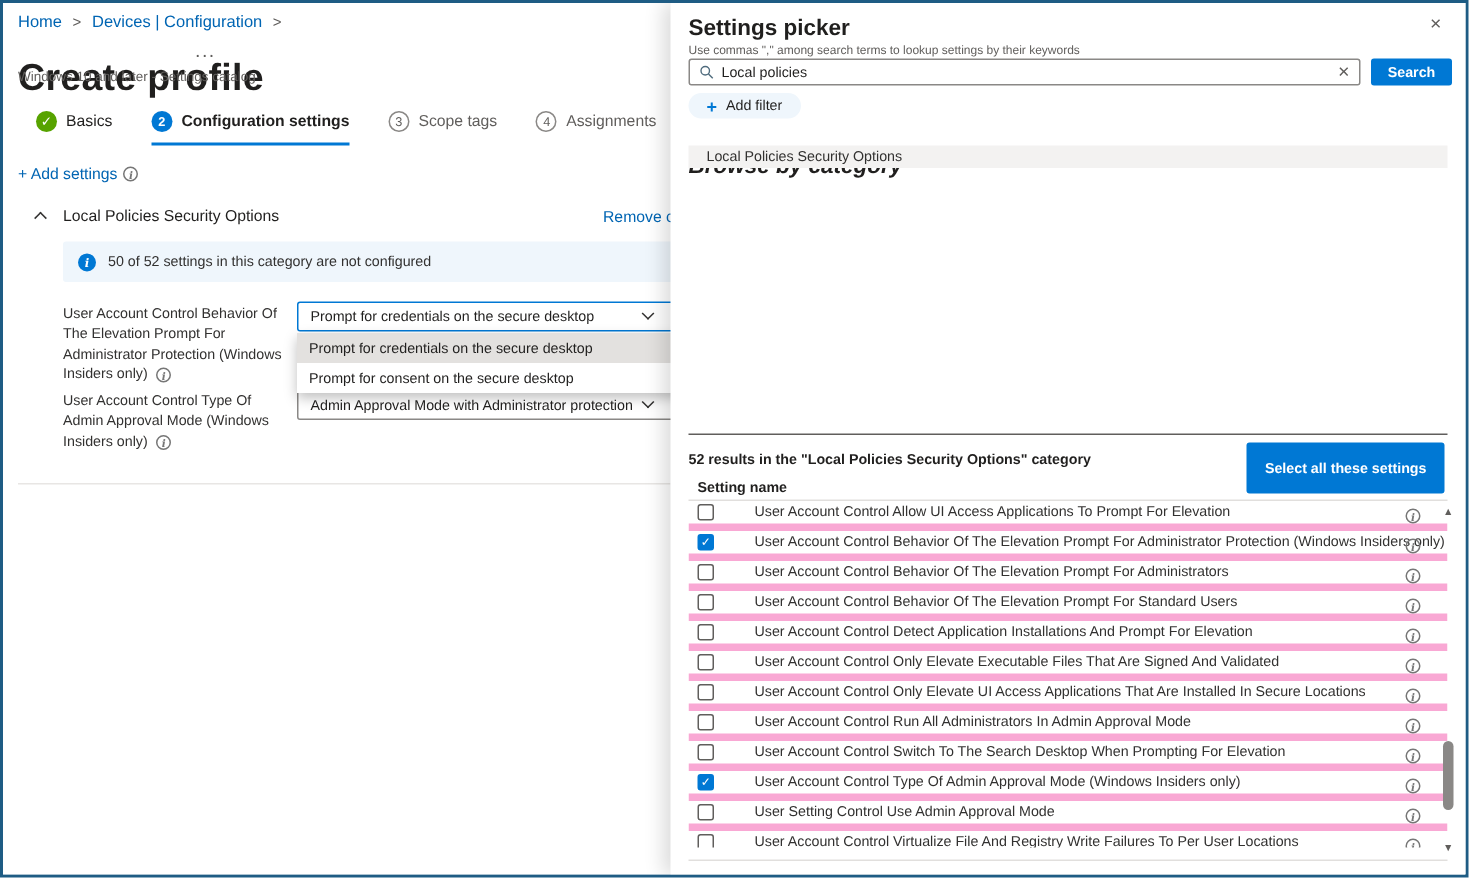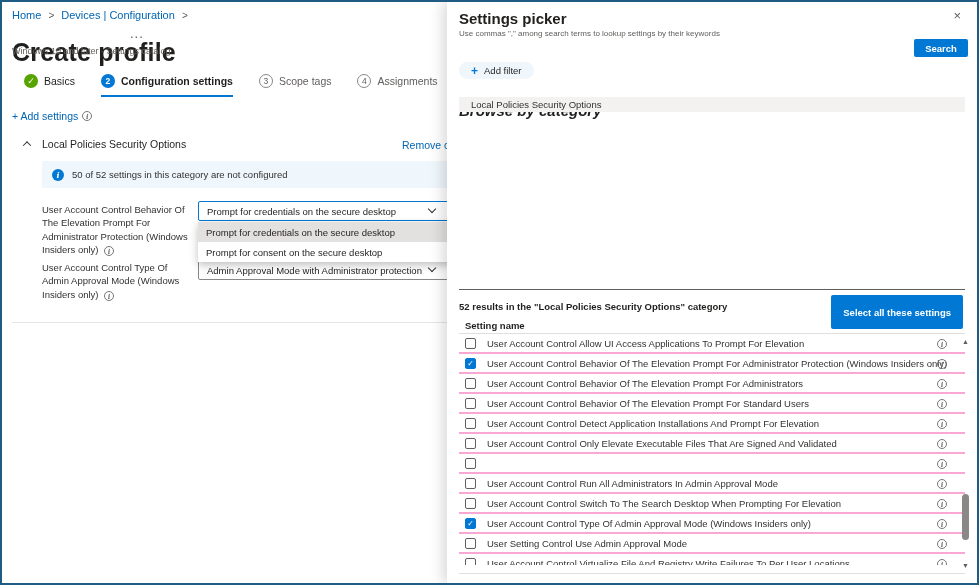--- a/index.html
+++ b/index.html
@@ -77,21 +77,21 @@
   .category-row { top:95px; left:12px; right:12px; height:15px; background:#f3f2f1; display:flex;
                   align-items:center; padding:0 12px; font-size:9.5px; color:#323130; cursor:pointer; }
 
   .results-divider { top:287px; left:12px; right:12px; border-top:1px solid #605e5c; }
   .results-text { top:299px; left:12px; font-size:9.5px; font-weight:bold; }
   .select-all-btn { top:293px; right:14px; height:34px; padding:0 12px; }
   .col-header { top:318px; left:18px; font-size:9.5px; font-weight:bold; }
   .col-divider { top:331px; left:12px; right:12px; border-top:1px solid #e1dfdd; }
 
   .settings-list { top:332px; left:12px; right:12px; height:231px; overflow:hidden; }
-  .row { height:20px; display:flex; align-items:center; gap:11px; border-bottom:2px solid #f9a8d4;
+  .row { height:20px; display:flex; align-items:center; gap:27px; border-bottom:5px solid #f9a8d4;
          padding-left:6px; position:relative; }
   .cb { width:11px; height:11px; border:1px solid #605e5c; border-radius:2px; background:#fff; flex:0 0 auto;
         display:flex; align-items:center; justify-content:center; cursor:pointer; }
   .cb.checked { background:#0078d4; border-color:#0078d4; color:#fff; font-size:8px; }
   .row .txt { font-size:9.5px; color:#323130; white-space:nowrap; overflow:hidden; }
   .row .info-ring { position:absolute; right:18px; top:5px; cursor:pointer; }
   .list-bottom-line { top:571px; left:12px; right:12px; border-top:1px solid #e1dfdd; }
 
   .scrollbar { top:336px; right:7px; width:9px; bottom:14px; }
   .sb-arrow { position:absolute; left:0; width:9px; font-size:7px; color:#605e5c; text-align:center; cursor:pointer; }
@@ -179,20 +179,28 @@
   </div>
 
   <div class="abs left-divider"></div>
 </div>
 
 <div class="panel">
   <div class="abs panel-title">Settings picker</div>
   <div class="abs panel-close">×</div>
   <div class="abs panel-hint">Use commas "," among search terms to lookup settings by their keywords</div>
 
+  <div class="abs search-wrap">
+    <svg class="mag" viewBox="0 0 12 12">
+      <circle cx="5" cy="5" r="3.4" fill="none" stroke="#4f6b7d" stroke-width="1.1"></circle>
+      <line x1="7.6" y1="7.6" x2="11" y2="11" stroke="#4f6b7d" stroke-width="1.1"></line>
+    </svg>
+    <input type="text" value="Local policies" style="">
+    <span class="clear-x">✕</span>
+  </div>
   <button class="abs btn-primary search-btn">Search</button>
 
   <div class="abs add-filter">
     <span class="plus">+</span>
     <span>Add filter</span>
   </div>
 
   <div class="abs browse-label">Browse by category</div>
   <div class="abs category-row">Local Policies Security Options</div>
 
@@ -229,20 +237,21 @@
         <span class="txt">User Account Control Detect Application Installations And Prompt For Elevation</span>
         <span class="info-ring">i</span>
       </div>
       <div class="row">
         <span class="cb"></span>
         <span class="txt">User Account Control Only Elevate Executable Files That Are Signed And Validated</span>
         <span class="info-ring">i</span>
       </div>
       <div class="row">
         <span class="cb"></span>
+        <span class="txt">User Account Control Only Elevate UI Access Applications That Are Installed In Secure Locations</span>
         <span class="info-ring">i</span>
       </div>
       <div class="row">
         <span class="cb"></span>
         <span class="txt">User Account Control Run All Administrators In Admin Approval Mode</span>
         <span class="info-ring">i</span>
       </div>
       <div class="row">
         <span class="cb"></span>
         <span class="txt">User Account Control Switch To The Search Desktop When Prompting For Elevation</span>

